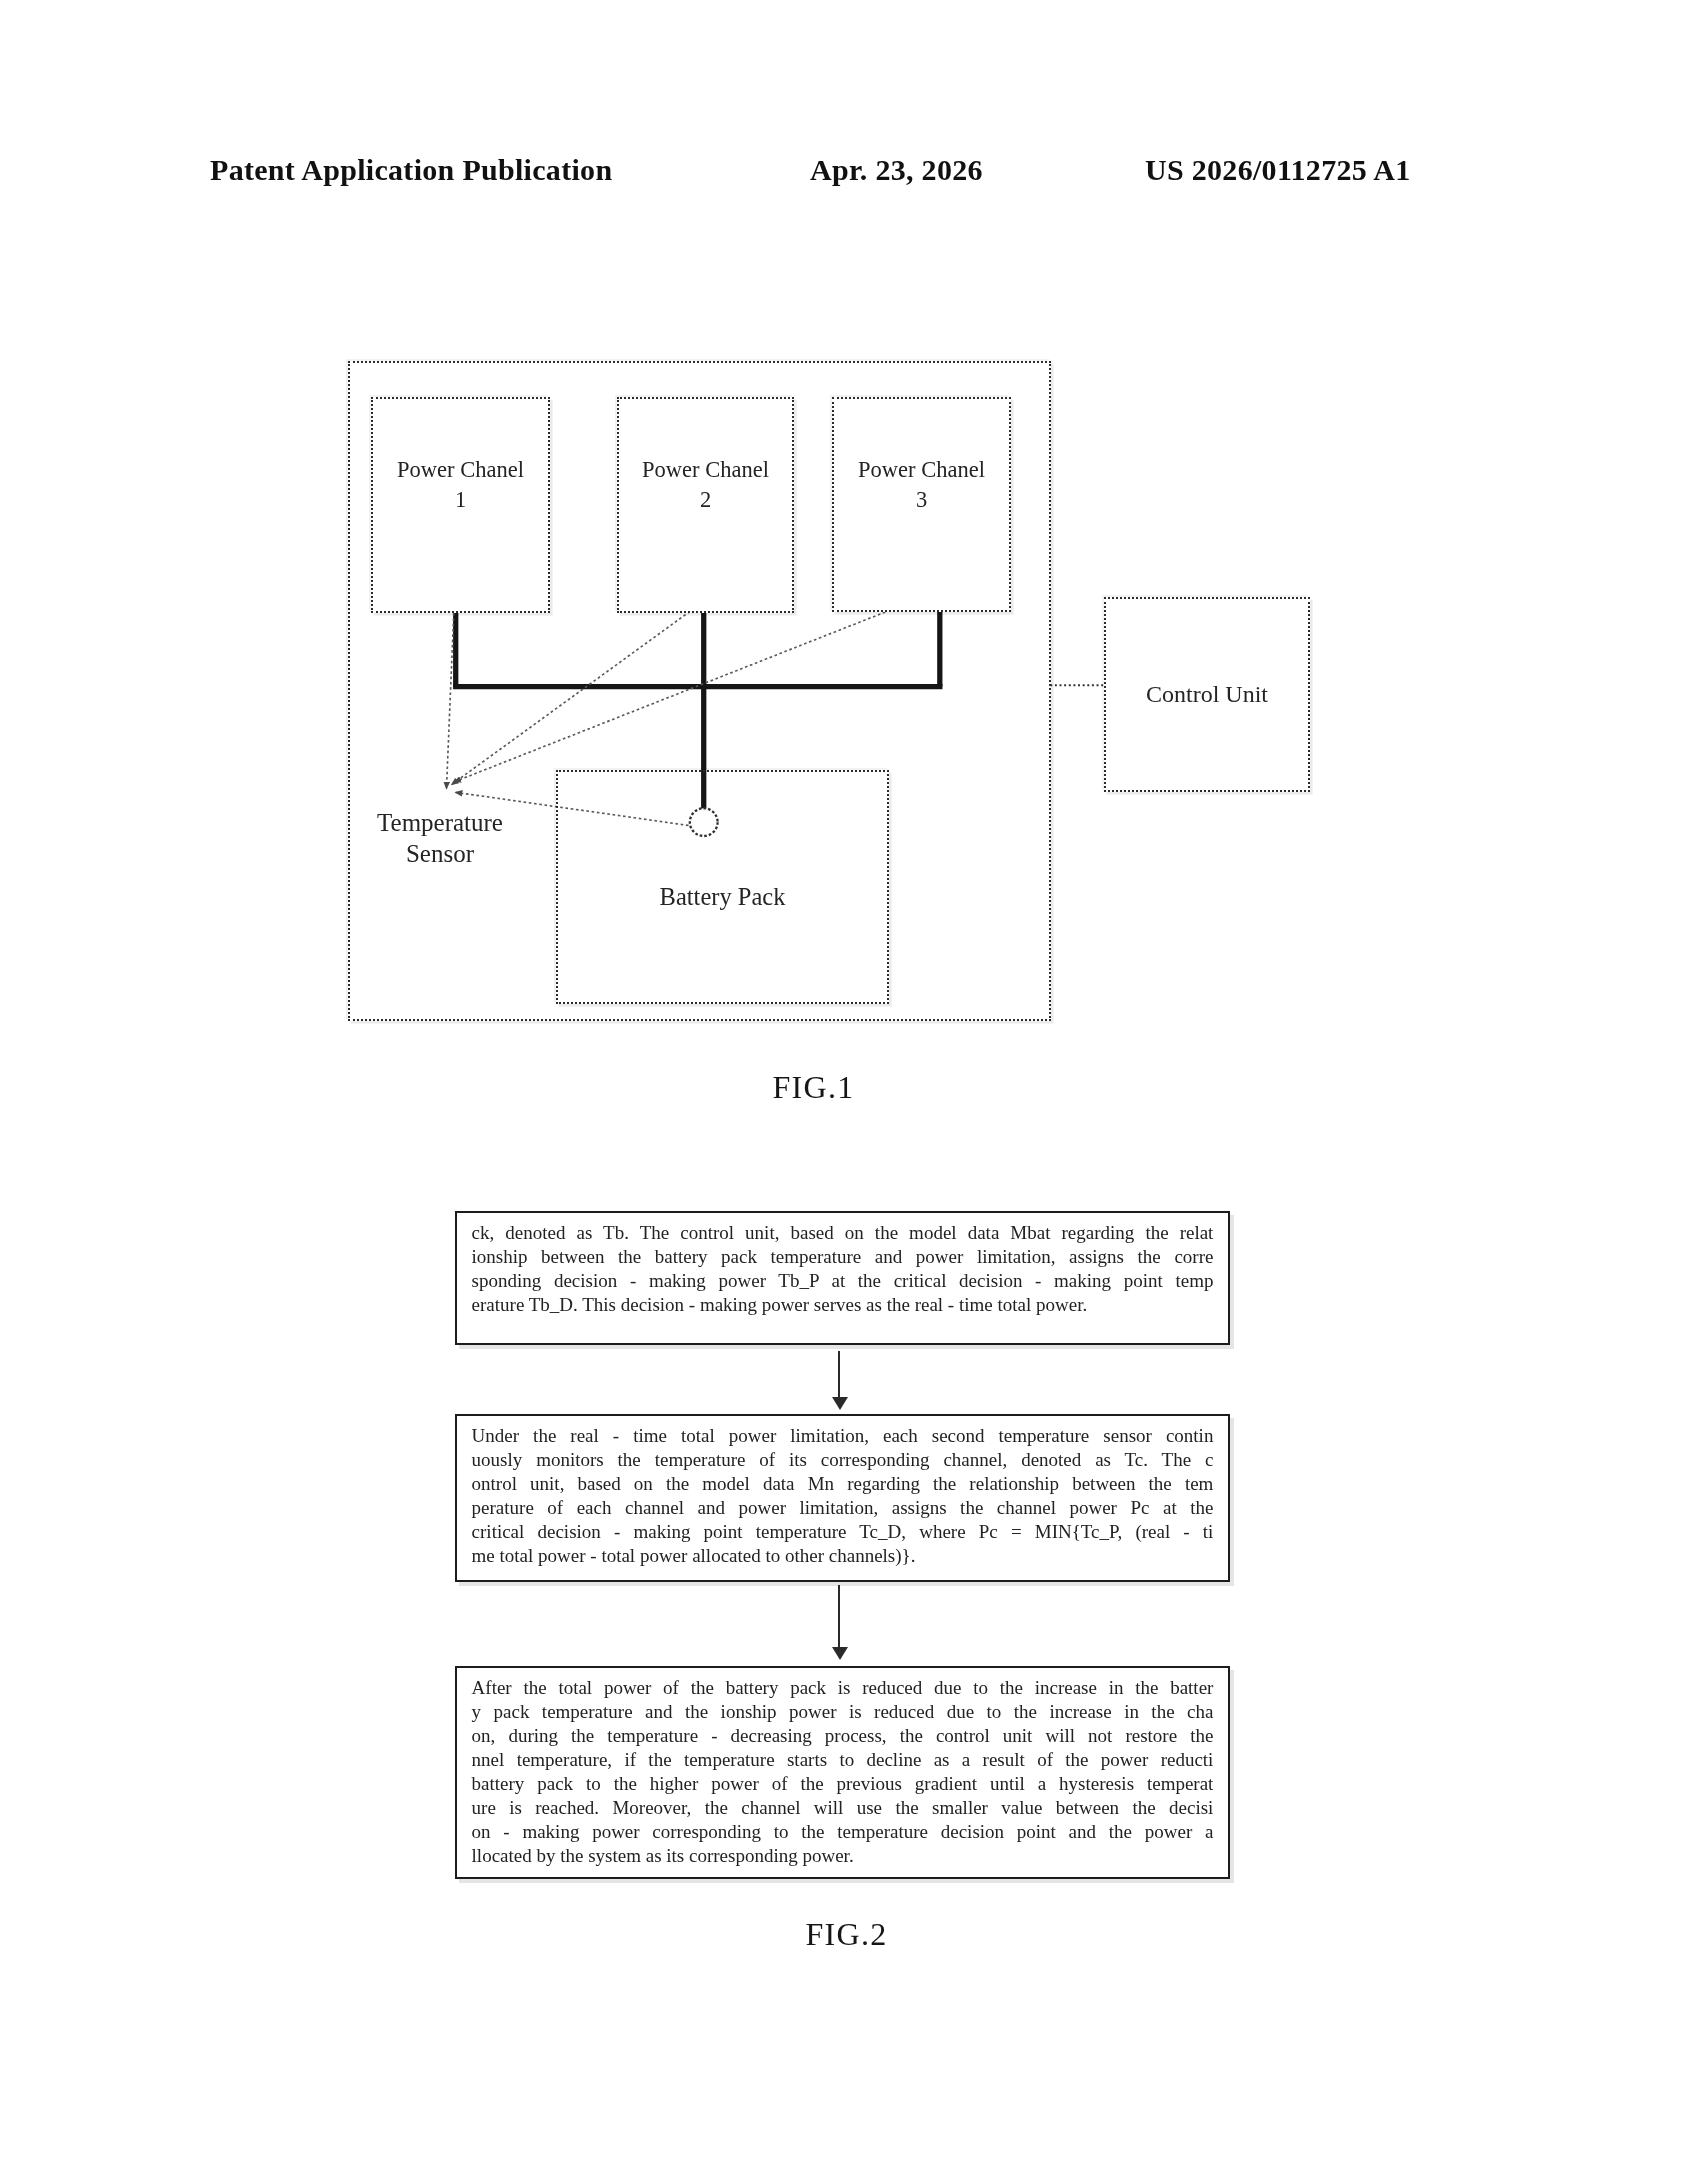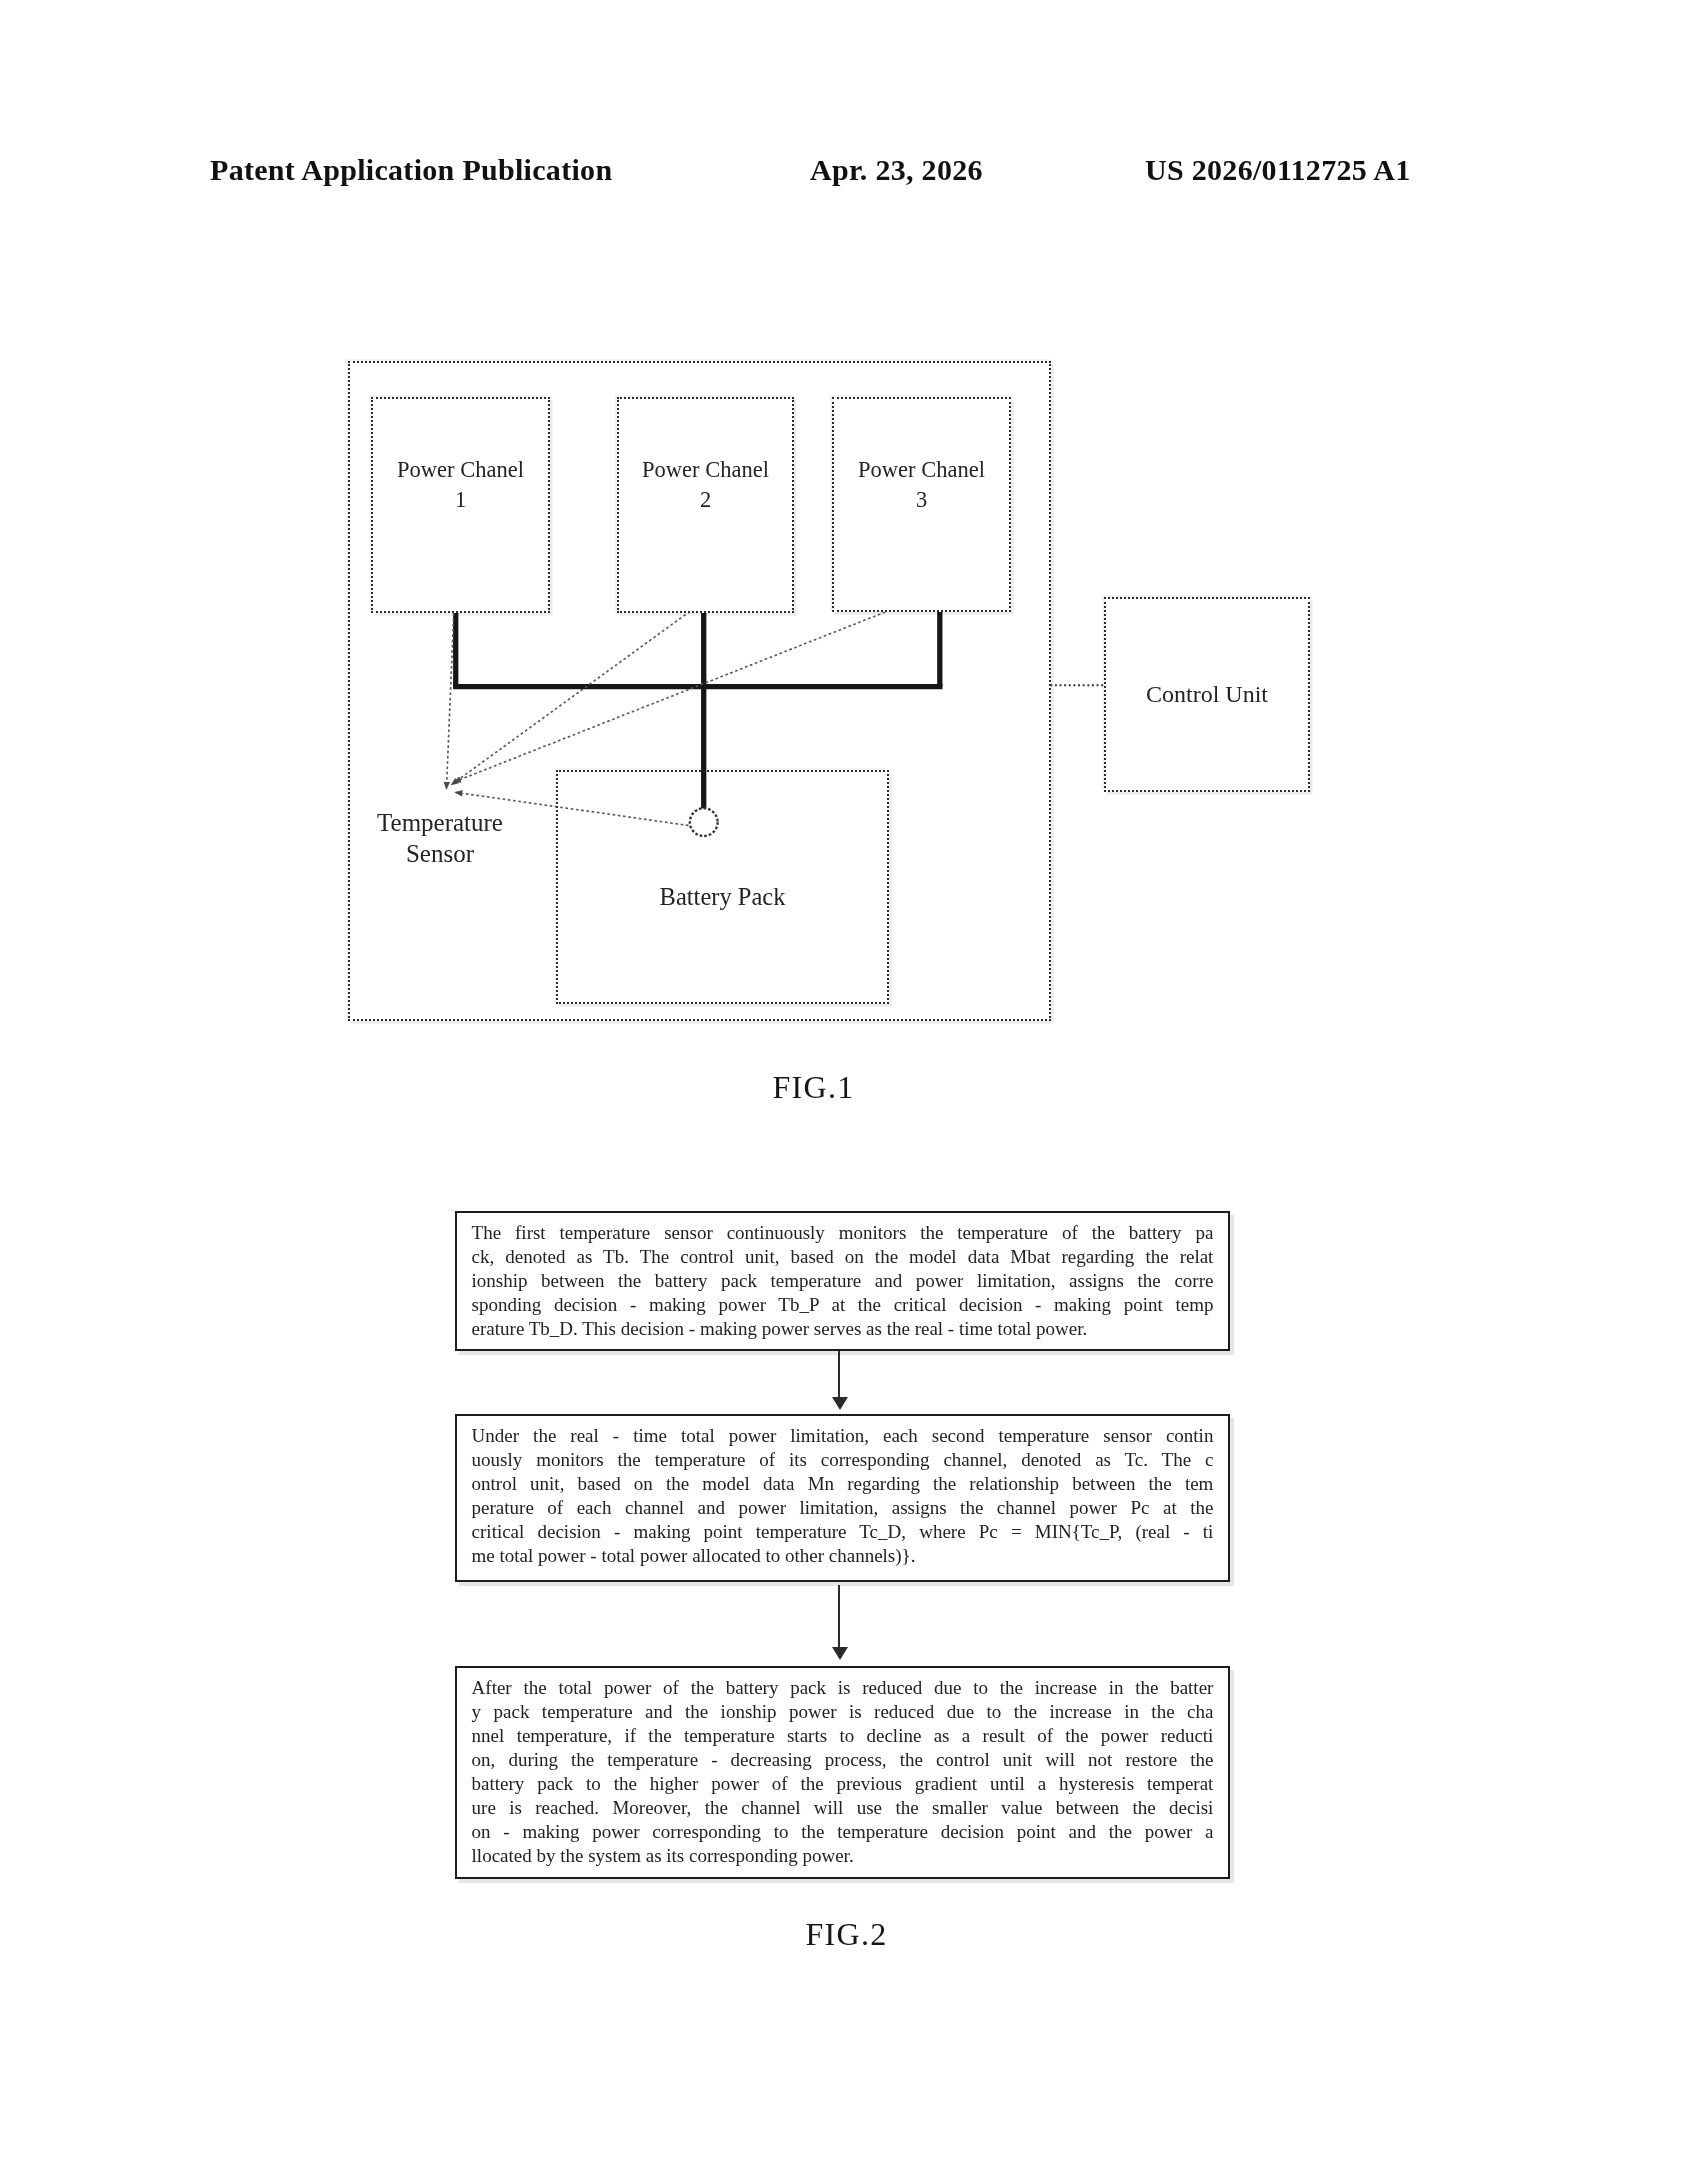--- a/index.html
+++ b/index.html
@@ -125,21 +125,20 @@
 
   <div id="temp-label">
     <div>Temperature</div>
     <div>Sensor</div>
   </div>
 </div>
 
 <div class="figcap" id="fig1-cap">FIG.1</div>
 
 <div class="step" id="step1">
-  <div class="fline">The first temperature sensor continuously monitors the temperature of the battery pa</div>
   <div class="fline">ck, denoted as Tb. The control unit, based on the model data Mbat regarding the relat</div>
   <div class="fline">ionship between the battery pack temperature and power limitation, assigns the corre</div>
   <div class="fline">sponding decision - making power Tb_P at the critical decision - making point temp</div>
   <div class="fline last">erature Tb_D. This decision - making power serves as the real - time total power.</div>
 </div>
 
 <div class="flow-arrow-line" id="arr1-line"></div>
 <div class="flow-arrow-head" id="arr1-head"></div>
 
 <div class="step" id="step2">
@@ -150,22 +149,22 @@
   <div class="fline">critical decision - making point temperature Tc_D, where Pc = MIN{Tc_P, (real - ti</div>
   <div class="fline last">me total power - total power allocated to other channels)}.</div>
 </div>
 
 <div class="flow-arrow-line" id="arr2-line"></div>
 <div class="flow-arrow-head" id="arr2-head"></div>
 
 <div class="step" id="step3">
   <div class="fline">After the total power of the battery pack is reduced due to the increase in the batter</div>
   <div class="fline">y pack temperature and the ionship power is reduced due to the increase in the cha</div>
+  <div class="fline">on, during the temperature - decreasing process, the control unit will not restore the</div>
   <div class="fline">nnel temperature, if the temperature starts to decline as a result of the power reducti</div>
-  <div class="fline">on, during the temperature - decreasing process, the control unit will not restore the</div>
   <div class="fline">battery pack to the higher power of the previous gradient until a hysteresis temperat</div>
   <div class="fline">ure is reached. Moreover, the channel will use the smaller value between the decisi</div>
   <div class="fline">on - making power corresponding to the temperature decision point and the power a</div>
   <div class="fline last">llocated by the system as its corresponding power.</div>
 </div>
 
 <div class="figcap" id="fig2-cap">FIG.2</div>
 
 
 </body></html>

